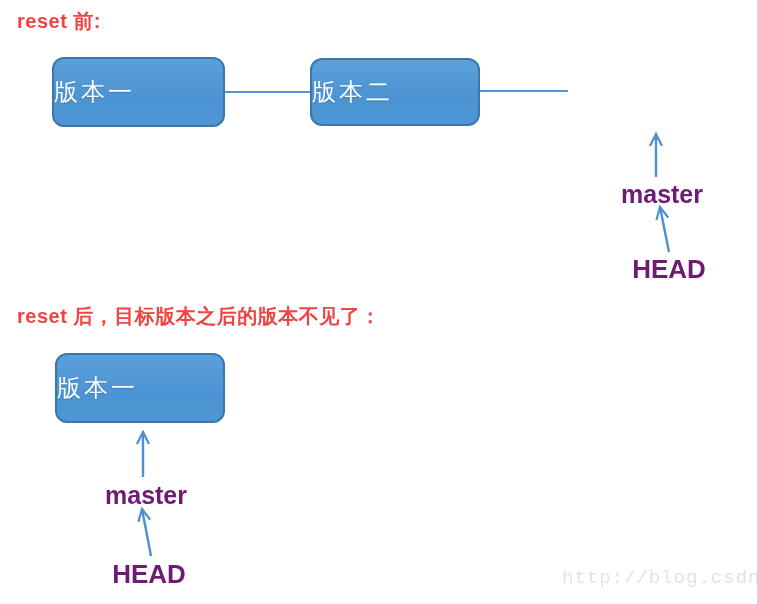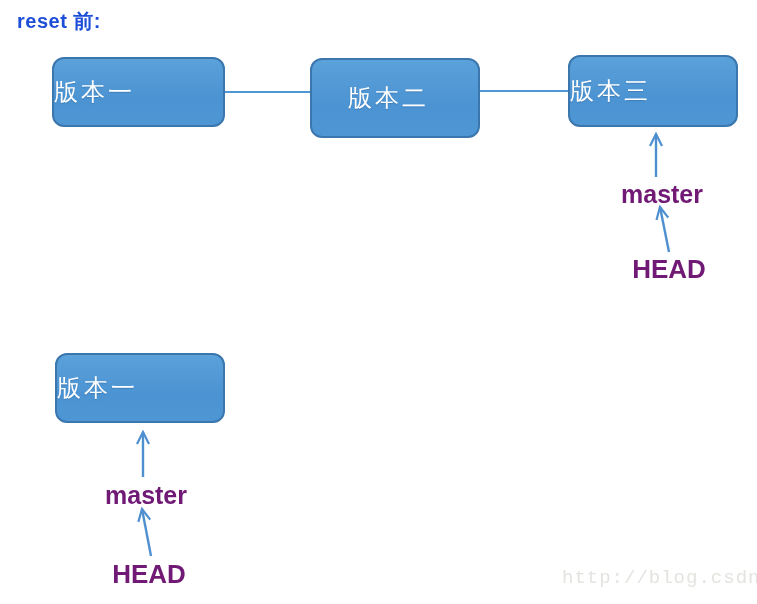--- a/index.html
+++ b/index.html
@@ -14,42 +14,42 @@
     position: absolute; left: 0; top: 0;
     width: 757px; height: 604px;
   }
   .overlay {
     position: absolute; left: 0; top: 0;
     width: 757px; height: 604px;
     pointer-events: none;
   }
   .section-title {
     position: absolute;
-    color: #1d4ed8;
+    color: #ef4444;
     font-size: 20px;
     font-weight: bold;
     white-space: nowrap;
     letter-spacing: 0.5px;
   }
   .node {
     position: absolute;
     background: linear-gradient(180deg, #5ba1da 0%, #4b93d2 60%, #4e97d4 100%);
     border: 2px solid #3b76ad;
     border-radius: 12px;
     box-sizing: border-box;
     display: flex;
     align-items: center;
     justify-content: flex-start;
     color: #ffffff;
     font-size: 24px;
     letter-spacing: 3px;
     text-shadow: 0 1px 1px rgba(40,90,140,0.35);
   }
   .node-1 { left: 52px;  top: 57px; width: 173px; height: 70px; }
-  .node-2 { left: 310px; top: 58px; width: 170px; height: 80px; padding-left: 36px; }
+  .node-2 { left: 310px; top: 58px; width: 170px; height: 68px; }
   .node-3 { left: 568px; top: 55px; width: 170px; height: 72px; }
   .node-4 { left: 55px;  top: 353px; width: 170px; height: 70px; }
   .pointer-label {
     position: absolute;
     transform: translateX(-50%);
     color: #701a75;
     font-weight: 600;
     white-space: nowrap;
   }
   .branch-1 { left: 662px; top: 180px; font-size: 25px; }
@@ -88,27 +88,25 @@
   </svg>
 
   <div class="section-title title-1">reset 前:</div>
 
   <div class="node node-1">
     <span>版本一</span>
   </div>
   <div class="node node-2">
     <span>版本二</span>
   </div>
-  <div class="node node-3">
-    <span>版本三</span>
-  </div>
 
   <div class="pointer-label branch-1">master</div>
   <div class="pointer-label head-1">HEAD</div>
 
+  <div class="section-title title-2">reset 后，目标版本之后的版本不见了：</div>
 
   <div class="node node-4">
     <span>版本一</span>
   </div>
 
   <div class="pointer-label branch-2">master</div>
   <div class="pointer-label head-2">HEAD</div>
 
   <div class="watermark">http://blog.csdn.ne</div>
 

